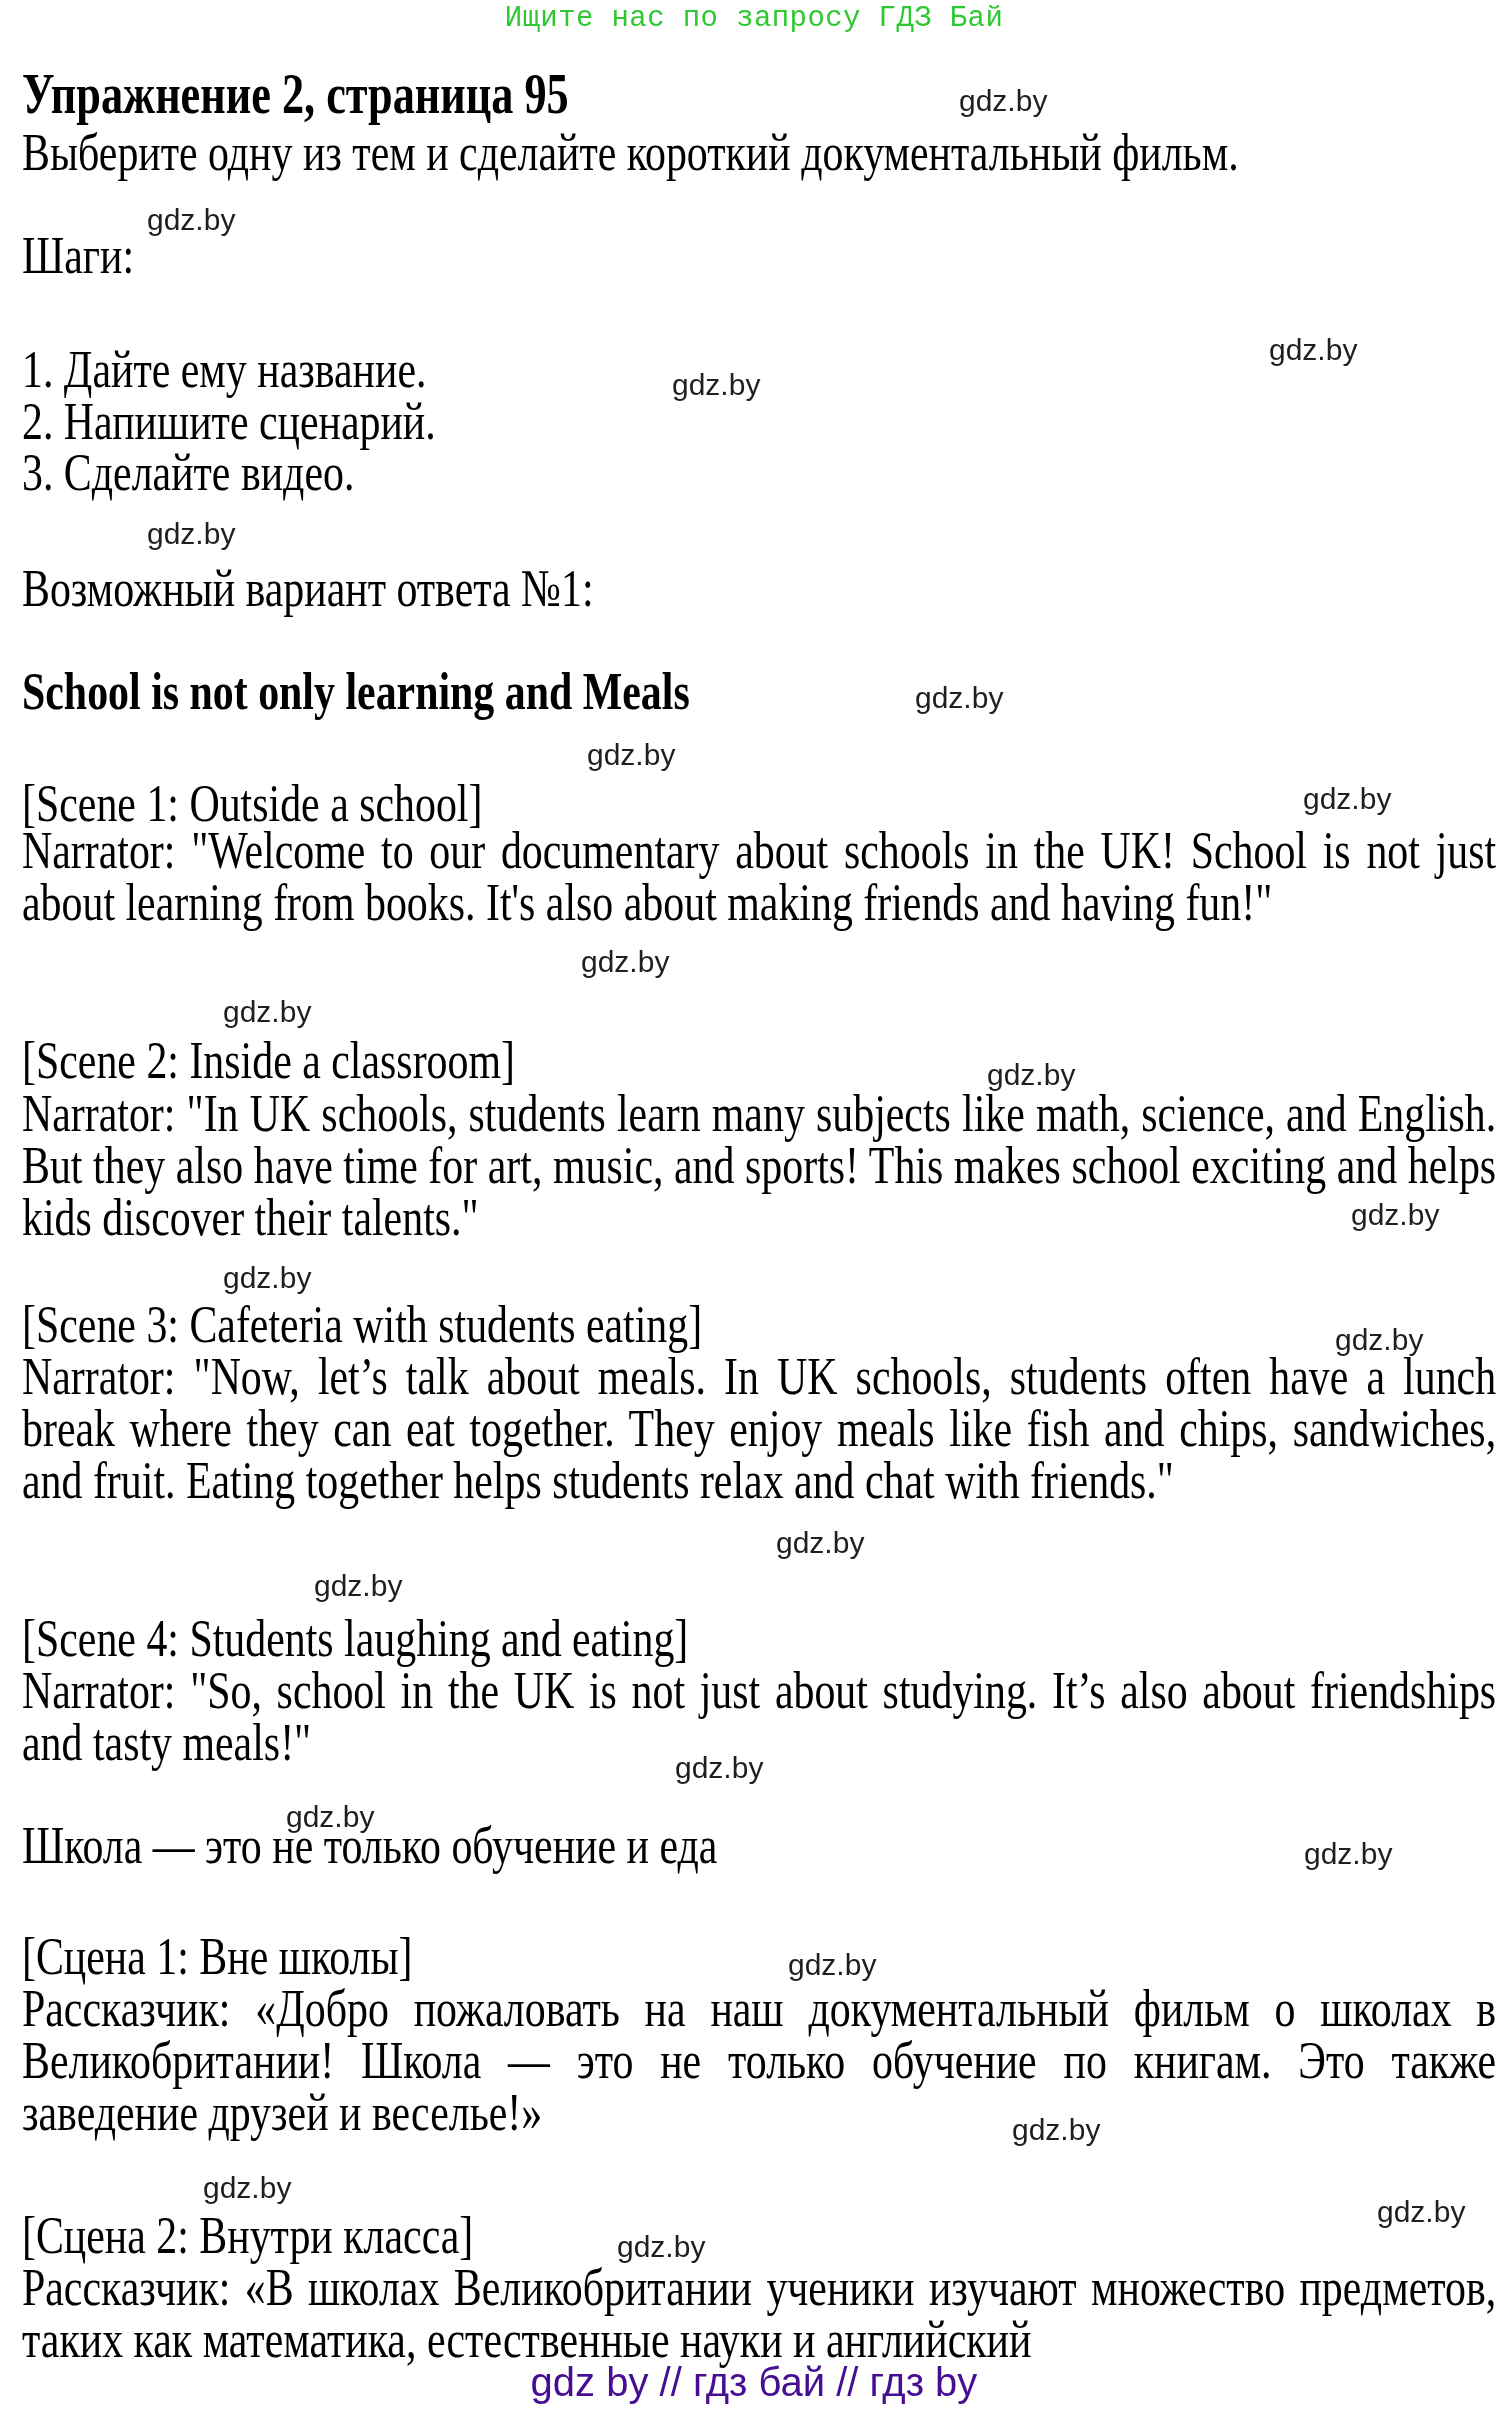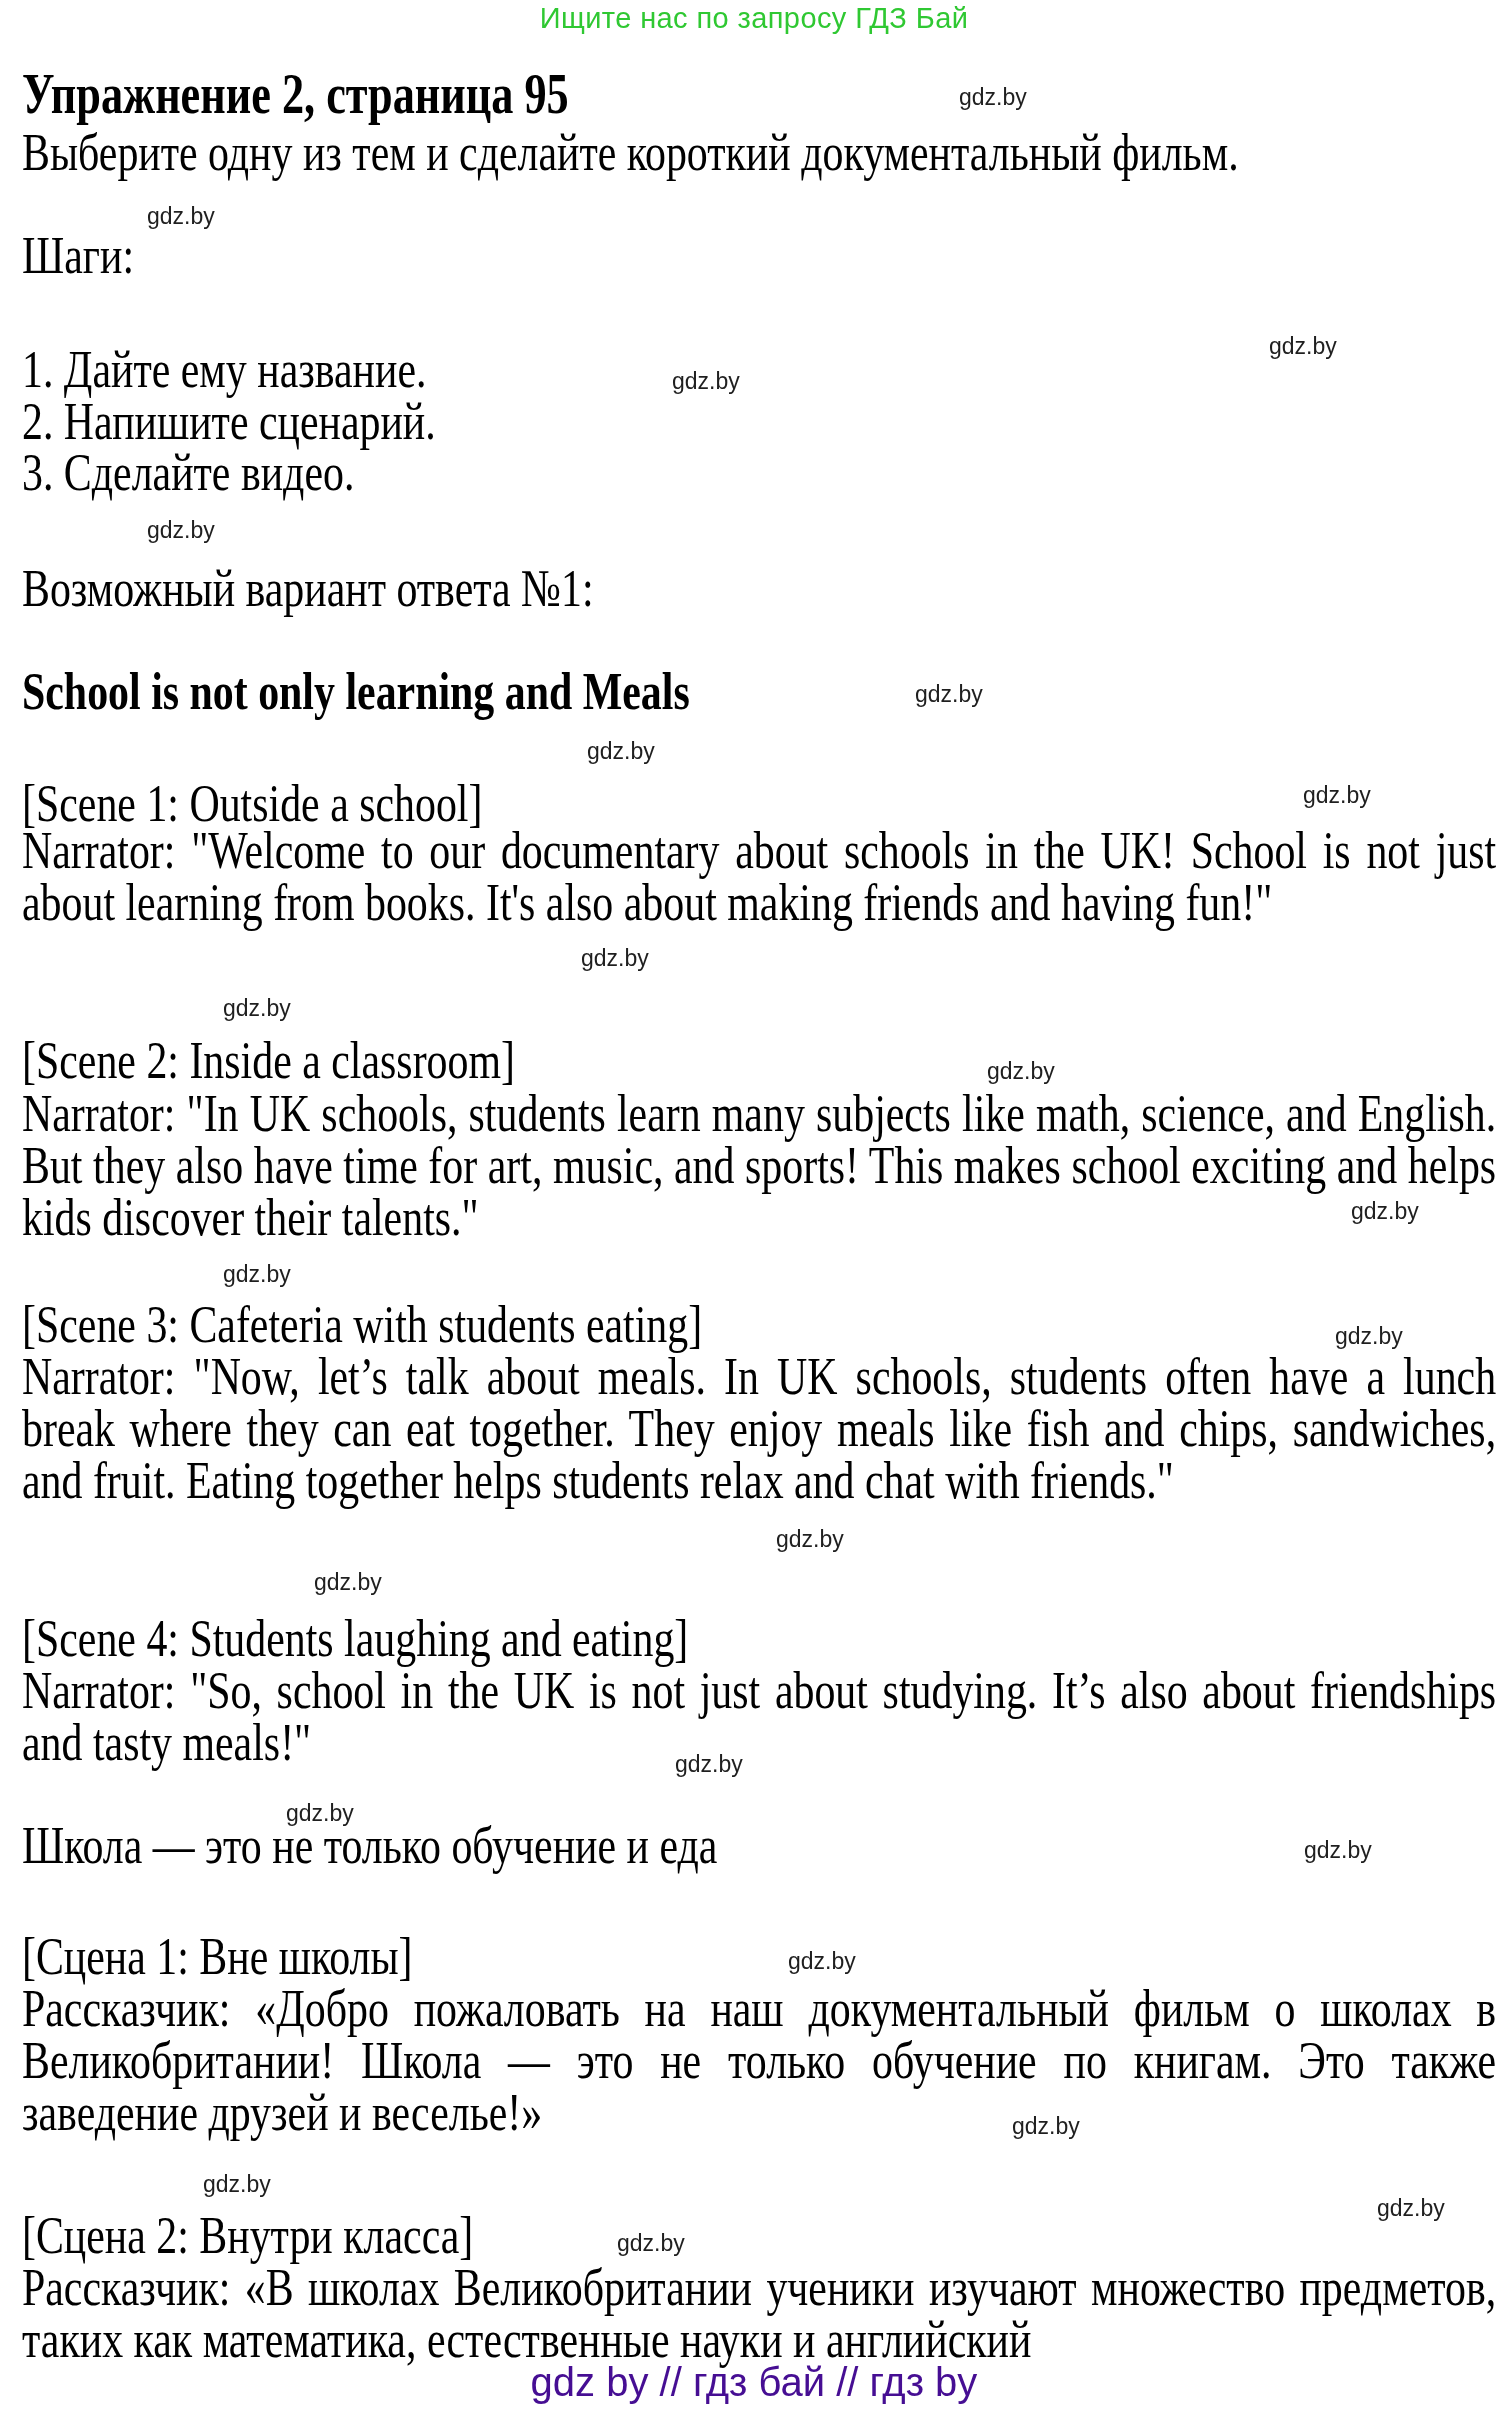--- a/index.html
+++ b/index.html
@@ -11,21 +11,21 @@
     overflow: hidden;
     font-family: "Liberation Serif", "DejaVu Serif", serif;
     color: #000000;
   }
   
   .banner {
     position: absolute;
     top: 2.4px; left: 0;
     width: 100%;
     text-align: center;
-    font-family: Liberation Sans, sans-serif;
+    font-family: Liberation Mono, monospace;
     font-size: 29px;
     color: #2fc832;
     letter-spacing: 0.4px;
   }
   
   .footer {
     position: absolute;
     top: 2360px; left: 0;
     width: 100%;
     text-align: center;
@@ -44,21 +44,21 @@
     line-height: 52px;
   }
   .block { position: absolute; left: 0; width: 100%; }
   .just { text-align: justify; }
   .b { font-weight: bold; }
   .h1 { font-size: 56px; font-weight: bold; }
   
   .wm {
     position: absolute;
     font-family: "Liberation Sans", "DejaVu Sans", sans-serif;
-    font-size: 23px;
+    font-size: 30px;
     color: #1f1f1f;
     white-space: nowrap;
   }
 </style>
 </head>
 <body>
 
 <div id="page">
 
   <div class="banner">Ищите нас по запросу ГДЗ Бай</div>

